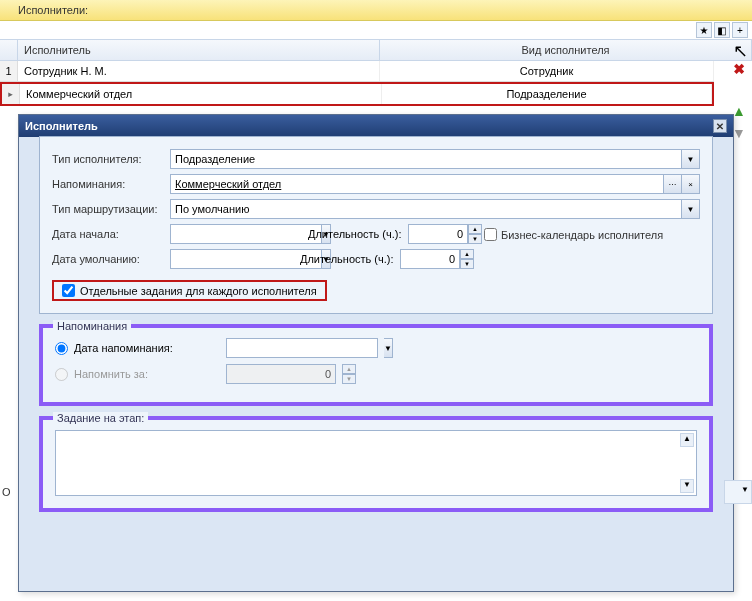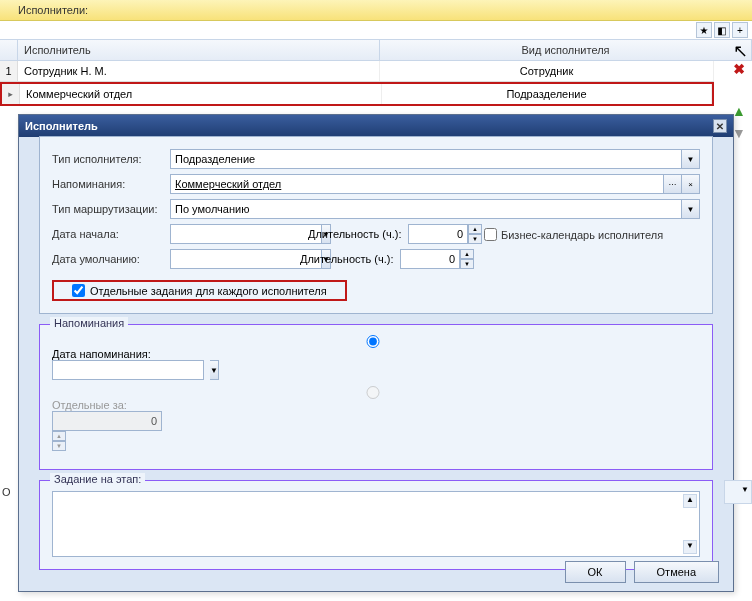--- a/index.html
+++ b/index.html
@@ -37,29 +37,29 @@
 .tab-content { margin: 0 20px 10px; background: #eef4fb; border: 1px solid #9fb4d0; padding: 12px; margin-top: -1px; }
 
 .form-row { display: flex; align-items: center; margin-bottom: 5px; }
 .lbl { width: 118px; color: #333; text-decoration: underline dotted transparent; }
 .combo { display: flex; flex: 1; }
 .combo input, .combo .val { flex: 1; background: #fff; border: 1px solid #9fb4d0; padding: 2px 4px; height: 20px; }
 .combo-btn { width: 18px; background: linear-gradient(#f5f8fc,#d8e2f0); border: 1px solid #9fb4d0; border-left: none; display: flex; align-items: center; justify-content: center; cursor: pointer; font-size: 8px;}
 .num-field { width: 60px; text-align: right; background: #fff; border: 1px solid #9fb4d0; padding: 2px 4px; height: 20px; }
 .spinner { width: 14px; display: flex; flex-direction: column; }
 .spinner div { height: 10px; border: 1px solid #9fb4d0; background: #eaf0f8; font-size: 6px; text-align: center; cursor: pointer; line-height: 8px;}
-.check-row { display: flex; align-items: center; margin-top: 6px; padding: 2px 18px; }
+.check-row { display: flex; align-items: center; margin-top: 6px; padding: 2px 8px; }
 .check-row.hl { border: 2px solid #c01818; display: inline-flex; }
 .check-row input { margin-right: 5px; }
 .biz-cal { display: flex; align-items: flex-end; margin-left: 2px; color: #333; }
 .biz-cal input { margin-right: 4px; }
 
-.fieldset { border: 1px solid #8b5cf6; margin: 10px 20px; padding: 10px 12px 12px; position: relative; background: #eef4fb; }
+.fieldset { border: 4px solid #8b5cf6; margin: 10px 20px; padding: 10px 12px 12px; position: relative; background: #eef4fb; }
 .fieldset .legend { position: absolute; top: -8px; left: 10px; background: #dbe6f4; padding: 0 4px; font-size: 11px; color: #335; background:#eef4fb;}
-.radio-row { display: flex; margin-bottom: 6px; flex-direction: column; }
+.radio-row { display: flex; align-items: center; margin-bottom: 6px; }
 .radio-row input { margin-right: 6px; }
 .disabled { color: #999; }
 
 .textarea { width: 100%; height: 66px; background: #fff; border: 1px solid #9fb4d0; resize: none; position: relative; }
 .ta-scroll { position: absolute; right: 2px; top: 2px; display: flex; flex-direction: column; justify-content: space-between; height: 60px; }
 .ta-scroll div { width: 14px; height: 14px; background: #eaf0f8; border: 1px solid #c8d6e8; font-size: 8px; text-align: center; cursor: pointer;}
 
 .dialog-buttons { position: absolute; bottom: 8px; right: 14px; display: flex; gap: 8px; }
 .btn { padding: 4px 22px; background: linear-gradient(#f5f8fc, #d8e2f0); border: 1px solid #7a8fad; cursor: pointer; }
 
@@ -185,42 +185,38 @@
       <input type="radio" checked="" style="">
       <span style="width:112px">Дата напоминания:</span>
       <div style="width:40px"></div>
       <div class="combo" style="width:130px;flex:none">
         <input value="" style="">
         <div class="combo-btn">▼</div>
       </div>
     </div>
     <div class="radio-row disabled">
       <input type="radio" disabled="" style="">
-      <span style="width:112px">Отдельные за:</span>
+      <span style="width:112px">Напомнить за:</span>
       <div style="width:40px"></div>
       <input class="num-field" disabled="" style="background: rgb(238, 240, 242); width: 110px;" value="0">
       <div class="spinner">
           <div>▲</div>
           <div>▼</div>
         </div>
     </div>
   </div>
 
   <div class="fieldset">
     <div class="legend">Задание на этап:</div>
     <div class="textarea">
       <div class="ta-scroll">
         <div>▲</div>
         <div>▼</div>
       </div>
     </div>
   </div>
 
-  <div class="dialog-buttons">
-    <div class="btn">ОК</div>
-    <div class="btn">Отмена</div>
-  </div>
 </div>
 
 <div class="left-marker">О</div>
 <div class="side-partial">
     <div style="position:absolute;right:2px;top:4px;font-size:8px">▼</div>
   </div>
 
 </body></html>

